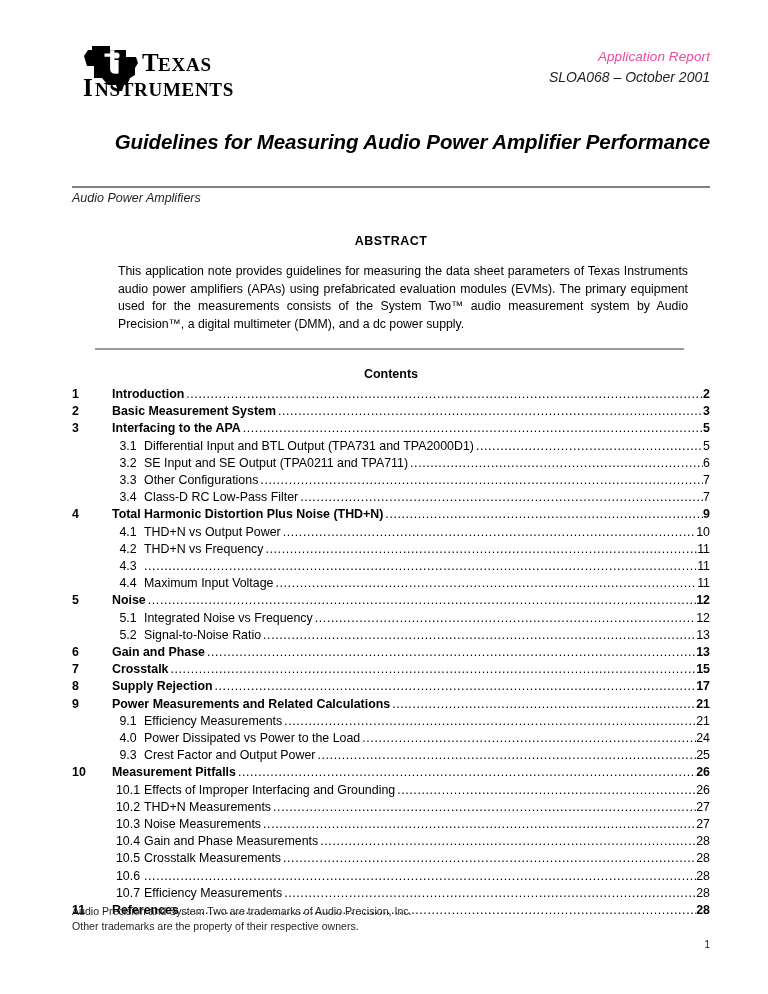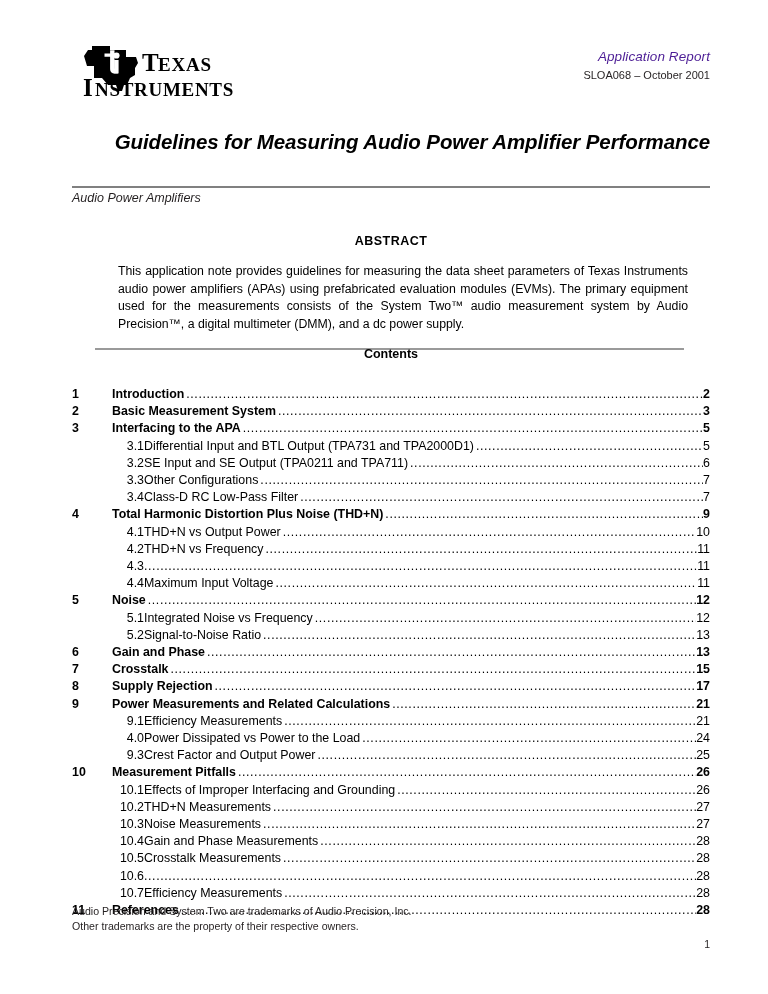--- a/index.html
+++ b/index.html
@@ -44,26 +44,27 @@
 
   .report-block {
     position: absolute;
     right: 0;
     top: 5px;
     text-align: right;
   }
   .report-title {
     font-size: 13.5px;
     font-style: italic;
-    color: #4c1d95;
+    color: #ec4899;
     letter-spacing: .1px;
     line-height: 1.2;
   }
   .report-sub {
-    font-size: 11px;
+    font-size: 14px;
+    font-style: italic;
     color: #231f20;
     margin-top: 4px;
     line-height: 1.2;
   }
 
   
   .doc-title {
     position: absolute;
     top: 128px;
     left: 72px;
@@ -121,21 +122,21 @@
     left: 95px;
     width: 589px;
     top: 348px;
     height: 0;
     border-top: 2px solid #9a9a9a;
   }
 
   
   .contents-head {
     position: absolute;
-    top: 347px;
+    top: 367px;
     left: 72px;
     right: 58px;
     text-align: center;
     font-size: 12.5px;
     font-weight: bold;
   }
 
   .toc {
     position: absolute;
     top: 386px;
@@ -153,21 +154,21 @@
     font-weight: bold;
   }
   .toc-num {
     width: 40px;
     flex: 0 0 40px;
     text-align: left;
   }
   .toc-row.lvl2 .toc-num {
     width: 40px;
     flex: 0 0 40px;
-    text-align: right;
+    text-align: center;
     padding-left: 0px;
   }
   .toc-row.lvl2 {
     font-weight: normal;
     padding-left: 40px;
   }
   .toc-row.lvl2 .toc-num {
     width: 32px;
     flex: 0 0 32px;
   }

